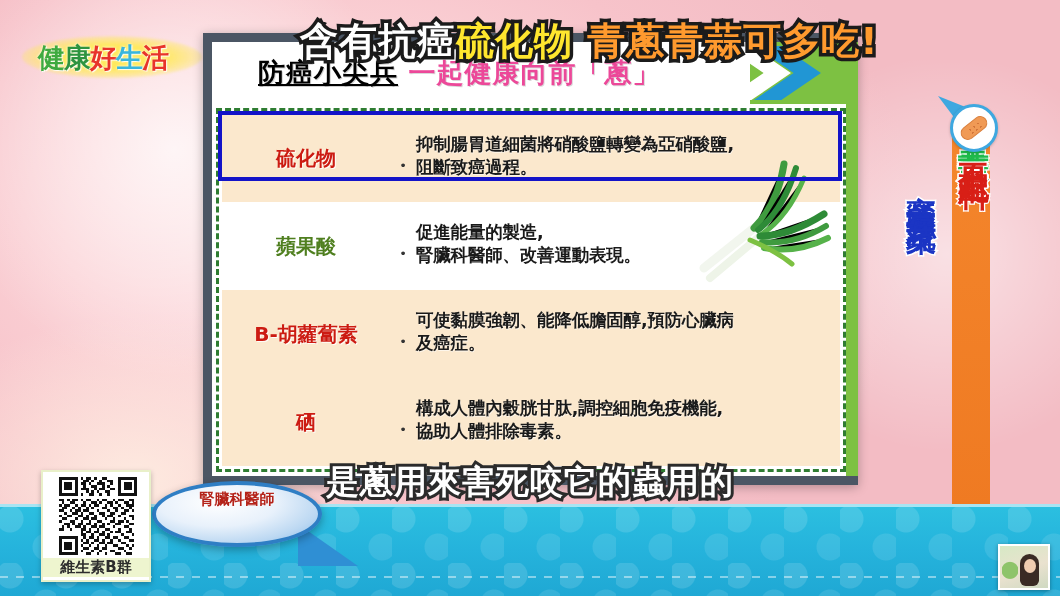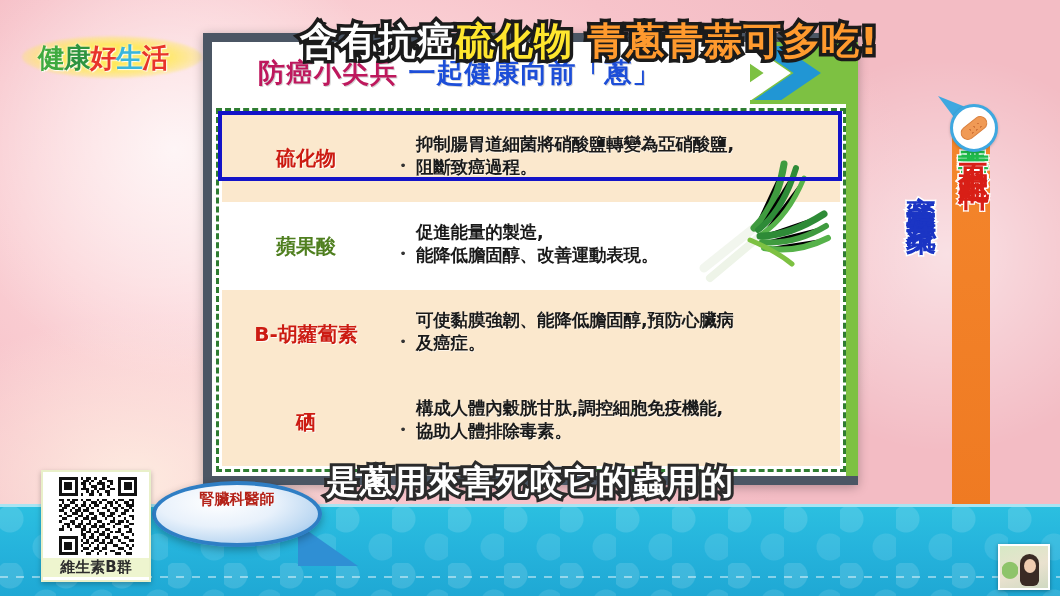--- a/index.html
+++ b/index.html
@@ -77,22 +77,22 @@
   }
   #title-band .chevron-white {
     position:absolute; right:62px; top:4px; width:72px; height:54px;
     background:#ffffff;
     clip-path: polygon(0% 0%, 55% 50%, 0% 100%, 38% 100%, 93% 50%, 38% 0%);
   }
   #title-text {
     position:relative; z-index:3; margin-left:46px;
     font-size:27px; font-weight:bold; white-space:nowrap; letter-spacing:1px;
   }
-  #title-text .t-green { color:#be185d; text-shadow: 1px 1px 0 rgba(0,0,0,.18); }
-  #title-text .t-blue  { color:#1d4ed8; text-shadow: 1px 1px 0 rgba(0,0,0,.15); }
+  #title-text .t-green { color:#000000; text-shadow: 1px 1px 0 rgba(0,0,0,.18); text-decoration: underline; }
+  #title-text .t-blue  { color:#ec4899; text-shadow: 1px 1px 0 rgba(0,0,0,.15); }
 
   
   #table-frame {
     position:absolute; left:4px; top:66px; right:12px; bottom:4px;
     border:3px dashed #2f7d32;
     padding:3px;
     background:#fff;
   }
   #green-strip {
     position:absolute; right:0; top:62px; bottom:0; width:12px; background:#7dc142;
@@ -308,21 +308,21 @@
               <td class="cell-desc">
                 <div>抑制腸胃道細菌將硝酸鹽轉變為亞硝酸鹽,</div>
                 <div>阻斷致癌過程。</div>
               </td>
             </tr>
             <tr class="row-even">
               <td class="cell-name name-green">蘋果酸</td>
               <td class="cell-bullet">•</td>
               <td class="cell-desc">
                 <div>促進能量的製造,</div>
-                <div>能降低膽固醇、改善運動表現。</div>
+                <div>腎臟科醫師、改善運動表現。</div>
               </td>
             </tr>
             <tr class="row-odd">
               <td class="cell-name name-red">B-胡蘿蔔素</td>
               <td class="cell-bullet">•</td>
               <td class="cell-desc">
                 <div>可使黏膜強韌、能降低膽固醇,預防心臟病</div>
                 <div>及癌症。</div>
               </td>
             </tr>

